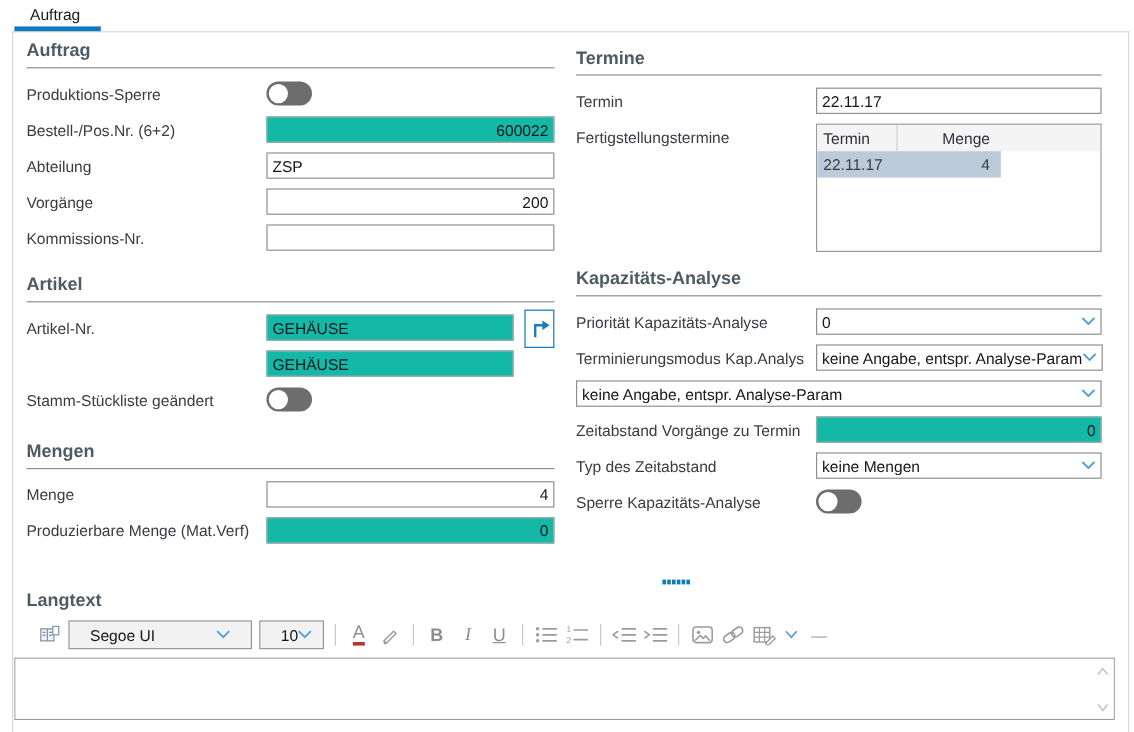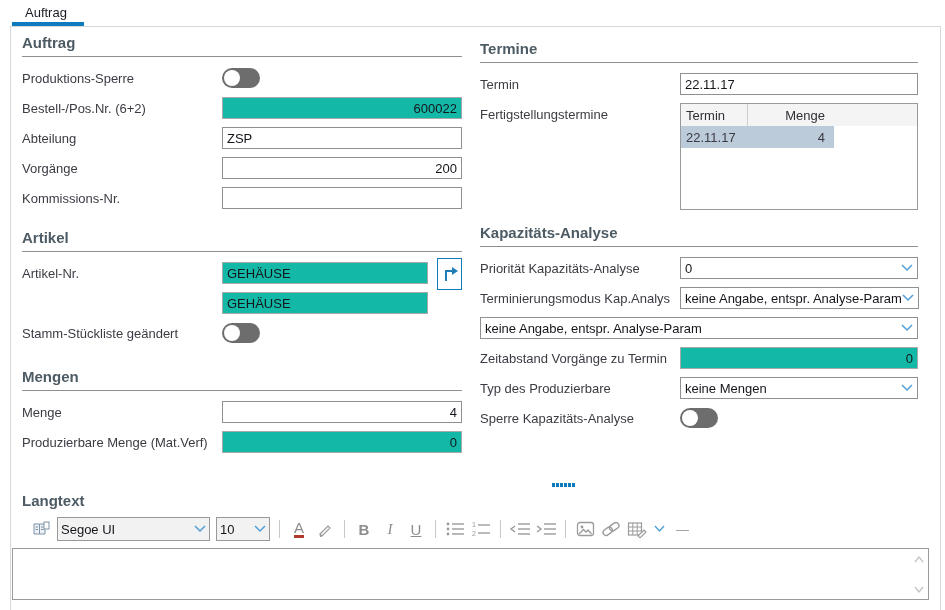--- a/index.html
+++ b/index.html
@@ -58,21 +58,21 @@
   .splitter { position:absolute; left:552px; top:483px; display:flex; cursor:pointer; }
   .splitter i { display:block; width:3px; height:4px; background:#0d7bbd; margin-right:1px; }
 
   
   .langtext-head { position:absolute; left:22px; top:492px; font-size:15px; font-weight:600; color:#4d5b64; }
   .toolbar { position:absolute; left:28px; top:514px; height:30px; display:flex; align-items:center; }
   .tb-btn { min-width:22px; height:24px; display:flex; align-items:center; justify-content:center;
     color:#9b9b9b; font-size:15px; cursor:pointer; margin:0 2px; position:relative; }
   .tb-sep { width:1px; height:18px; background:#c8c8c8; margin:0 6px; }
   .tb-select { height:24px; background:#f2f2f2; border:1px solid #999; display:flex; align-items:center;
-    padding:0 3px; color:#15151c; margin:0 3px; cursor:pointer; }
+    padding:0 17px; color:#15151c; margin:0 3px; cursor:pointer; }
   .tb-select .dd-text { flex:1; }
   .tb-font { width:153px; } .tb-size { width:54px; }
   .fc-a { font-weight:400; color:#8d8d8d; border-bottom:3px solid #b03a2e; line-height:14px; }
   .b { font-weight:bold; color:#8d8d8d; }
   .i { font-style:italic; font-family:"Liberation Serif", serif; color:#8d8d8d; }
   .u { text-decoration:underline; color:#8d8d8d; }
   .dash { color:#9b9b9b; margin-left:8px; }
 
   
   .editor-wrap { position:absolute; left:12px; top:548px; width:917px; height:52px; border:1px solid #9a9a9a; background:#fff; }
@@ -200,21 +200,21 @@
             <polyline points="1,1 6,6 11,1" fill="none" stroke="#4f9fd6" stroke-width="1.5"></polyline>
           </svg>
         </span>
     </div>
   </div>
   <div class="row">
     <span class="lbl">Zeitabstand Vorgänge zu Termin</span>
     <input class="fld ro num" readonly="" value="0" style="">
   </div>
   <div class="row">
-    <span class="lbl">Typ des Produzierbare</span>
+    <span class="lbl">Typ des Zeitabstand</span>
     <div class="dd">
       <span class="dd-text">keine Mengen</span>
       <span style="display:flex">
           <svg width="12" height="8" viewBox="0 0 12 8">
             <polyline points="1,1 6,6 11,1" fill="none" stroke="#4f9fd6" stroke-width="1.5"></polyline>
           </svg>
         </span>
     </div>
   </div>
   <div class="row">

